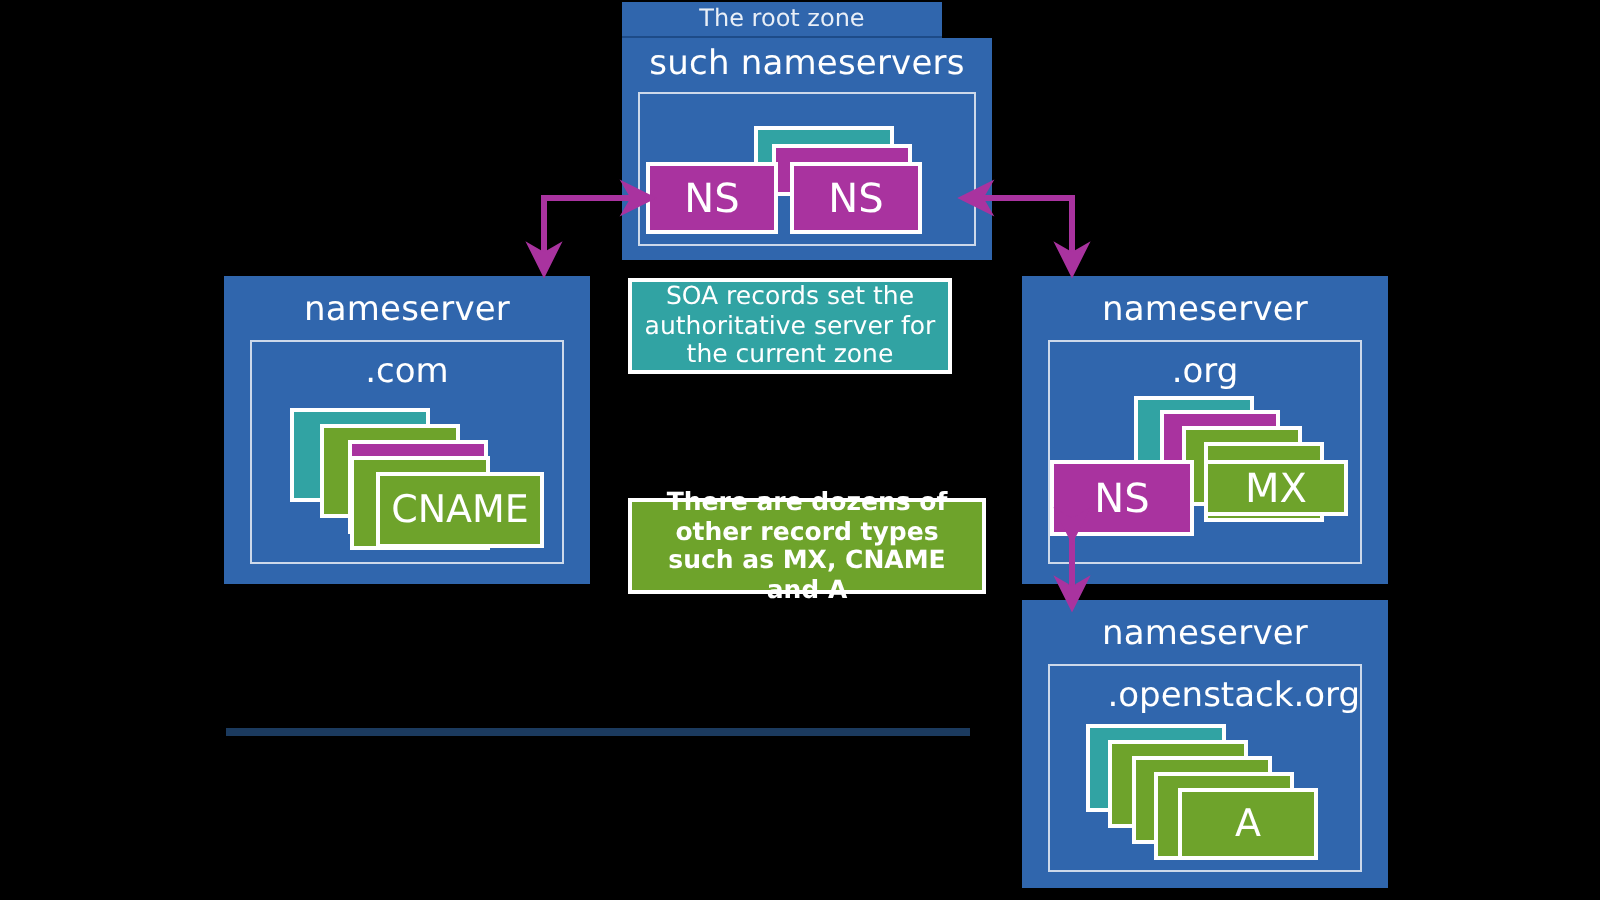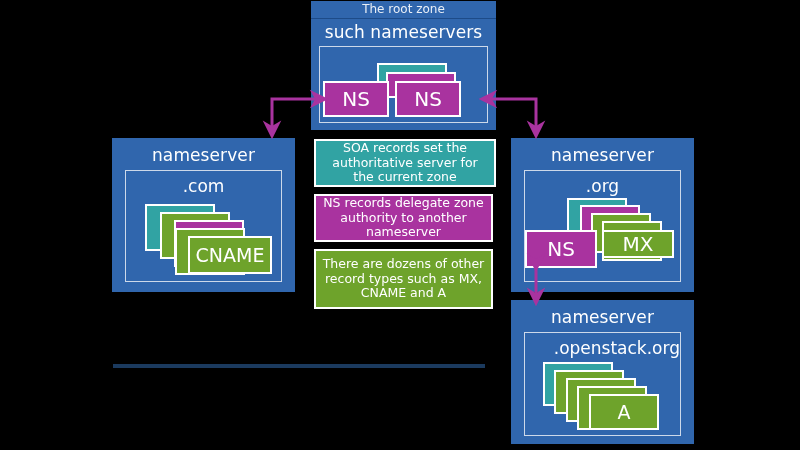--- a/index.html
+++ b/index.html
@@ -40,21 +40,21 @@
          pointer-events:none;}
 
   
   .rule{position:absolute;background:#1b3a5e;}
 </style>
 </head>
 <body>
 
 <div class="stage">
 
-  <div class="titlebar" style="left:311px;top:1px;width:185px;height:18px;">The root zone</div>
+  <div class="titlebar" style="left:311px;top:1px;width:160px;height:18px;">The root zone</div>
 
   <div class="panel" style="left:311px;top:19px;width:185px;height:111px;">
     <div class="panel-title" style="top:3px;">such nameservers</div>
     <div class="zone" style="left:8px;top:27px;width:169px;height:77px;">
       <div class="zone-label" style="top:4px;">.</div>
     </div>
 
     <div class="card c-teal" style="left:66px;top:44px;width:70px;height:26px;"></div>
     <div class="card c-mag" style="left:75px;top:53px;width:70px;height:26px;"></div>
     <div class="card c-mag" style="left:12px;top:62px;width:66px;height:36px;font-size:20px;">NS</div>
@@ -91,23 +91,22 @@
     <div class="zone" style="left:13px;top:32px;width:157px;height:104px;">
       <div class="zone-label" style="top:5px;text-align:right;">.openstack.org</div>
     </div>
     <div class="card c-teal" style="left:32px;top:62px;width:70px;height:44px;"></div>
     <div class="card c-green" style="left:43px;top:70px;width:70px;height:44px;"></div>
     <div class="card c-green" style="left:55px;top:78px;width:70px;height:44px;"></div>
     <div class="card c-green" style="left:66px;top:86px;width:70px;height:44px;"></div>
     <div class="card c-green" style="left:78px;top:94px;width:70px;height:36px;font-size:19px;">A</div>
   </div>
 
-  <div class="legend c-teal" style="left:314px;top:139px;width:182px;height:48px;">SOA records set the authoritative server for the current zone</div>
-  <div class="legend c-mag" style="left:314px;top:194px;width:179px;height:48px;">NS records delegate zone authority to another nameserver</div>
-  <div class="legend c-green" style="left:314px;top:249px;width:179px;height:60px;">There are dozens of other record types such as MX, CNAME and A</div>
+  <div class="legend c-teal" style="left:314px;top:139px;width:162px;height:48px;">SOA records set the authoritative server for the current zone</div>
+  <div class="legend c-green" style="left:314px;top:249px;width:179px;height:48px;font-weight:bold;">There are dozens of other record types such as MX, CNAME and A</div>
 
   <div class="rule" style="left:113px;top:364px;width:372px;height:4px;"></div>
 
   <svg class="wires" viewBox="0 0 800 450" xmlns="http://www.w3.org/2000/svg">
     <defs>
       <marker id="ah" markerWidth="7" markerHeight="7" refX="3.2" refY="3.5" orient="auto" markerUnits="strokeWidth">
         <path d="M0.4,0.4 L6.6,3.5 L0.4,6.6 L2.2,3.5 Z" fill="#a9339f"></path>
       </marker>
       <marker id="ah-left" markerWidth="7" markerHeight="7" refX="3.2" refY="3.5" orient="auto" markerUnits="strokeWidth">
         <path d="M6.6,0.4 L0.4,3.5 L6.6,6.6 L4.8,3.5 Z" fill="#a9339f"></path>

